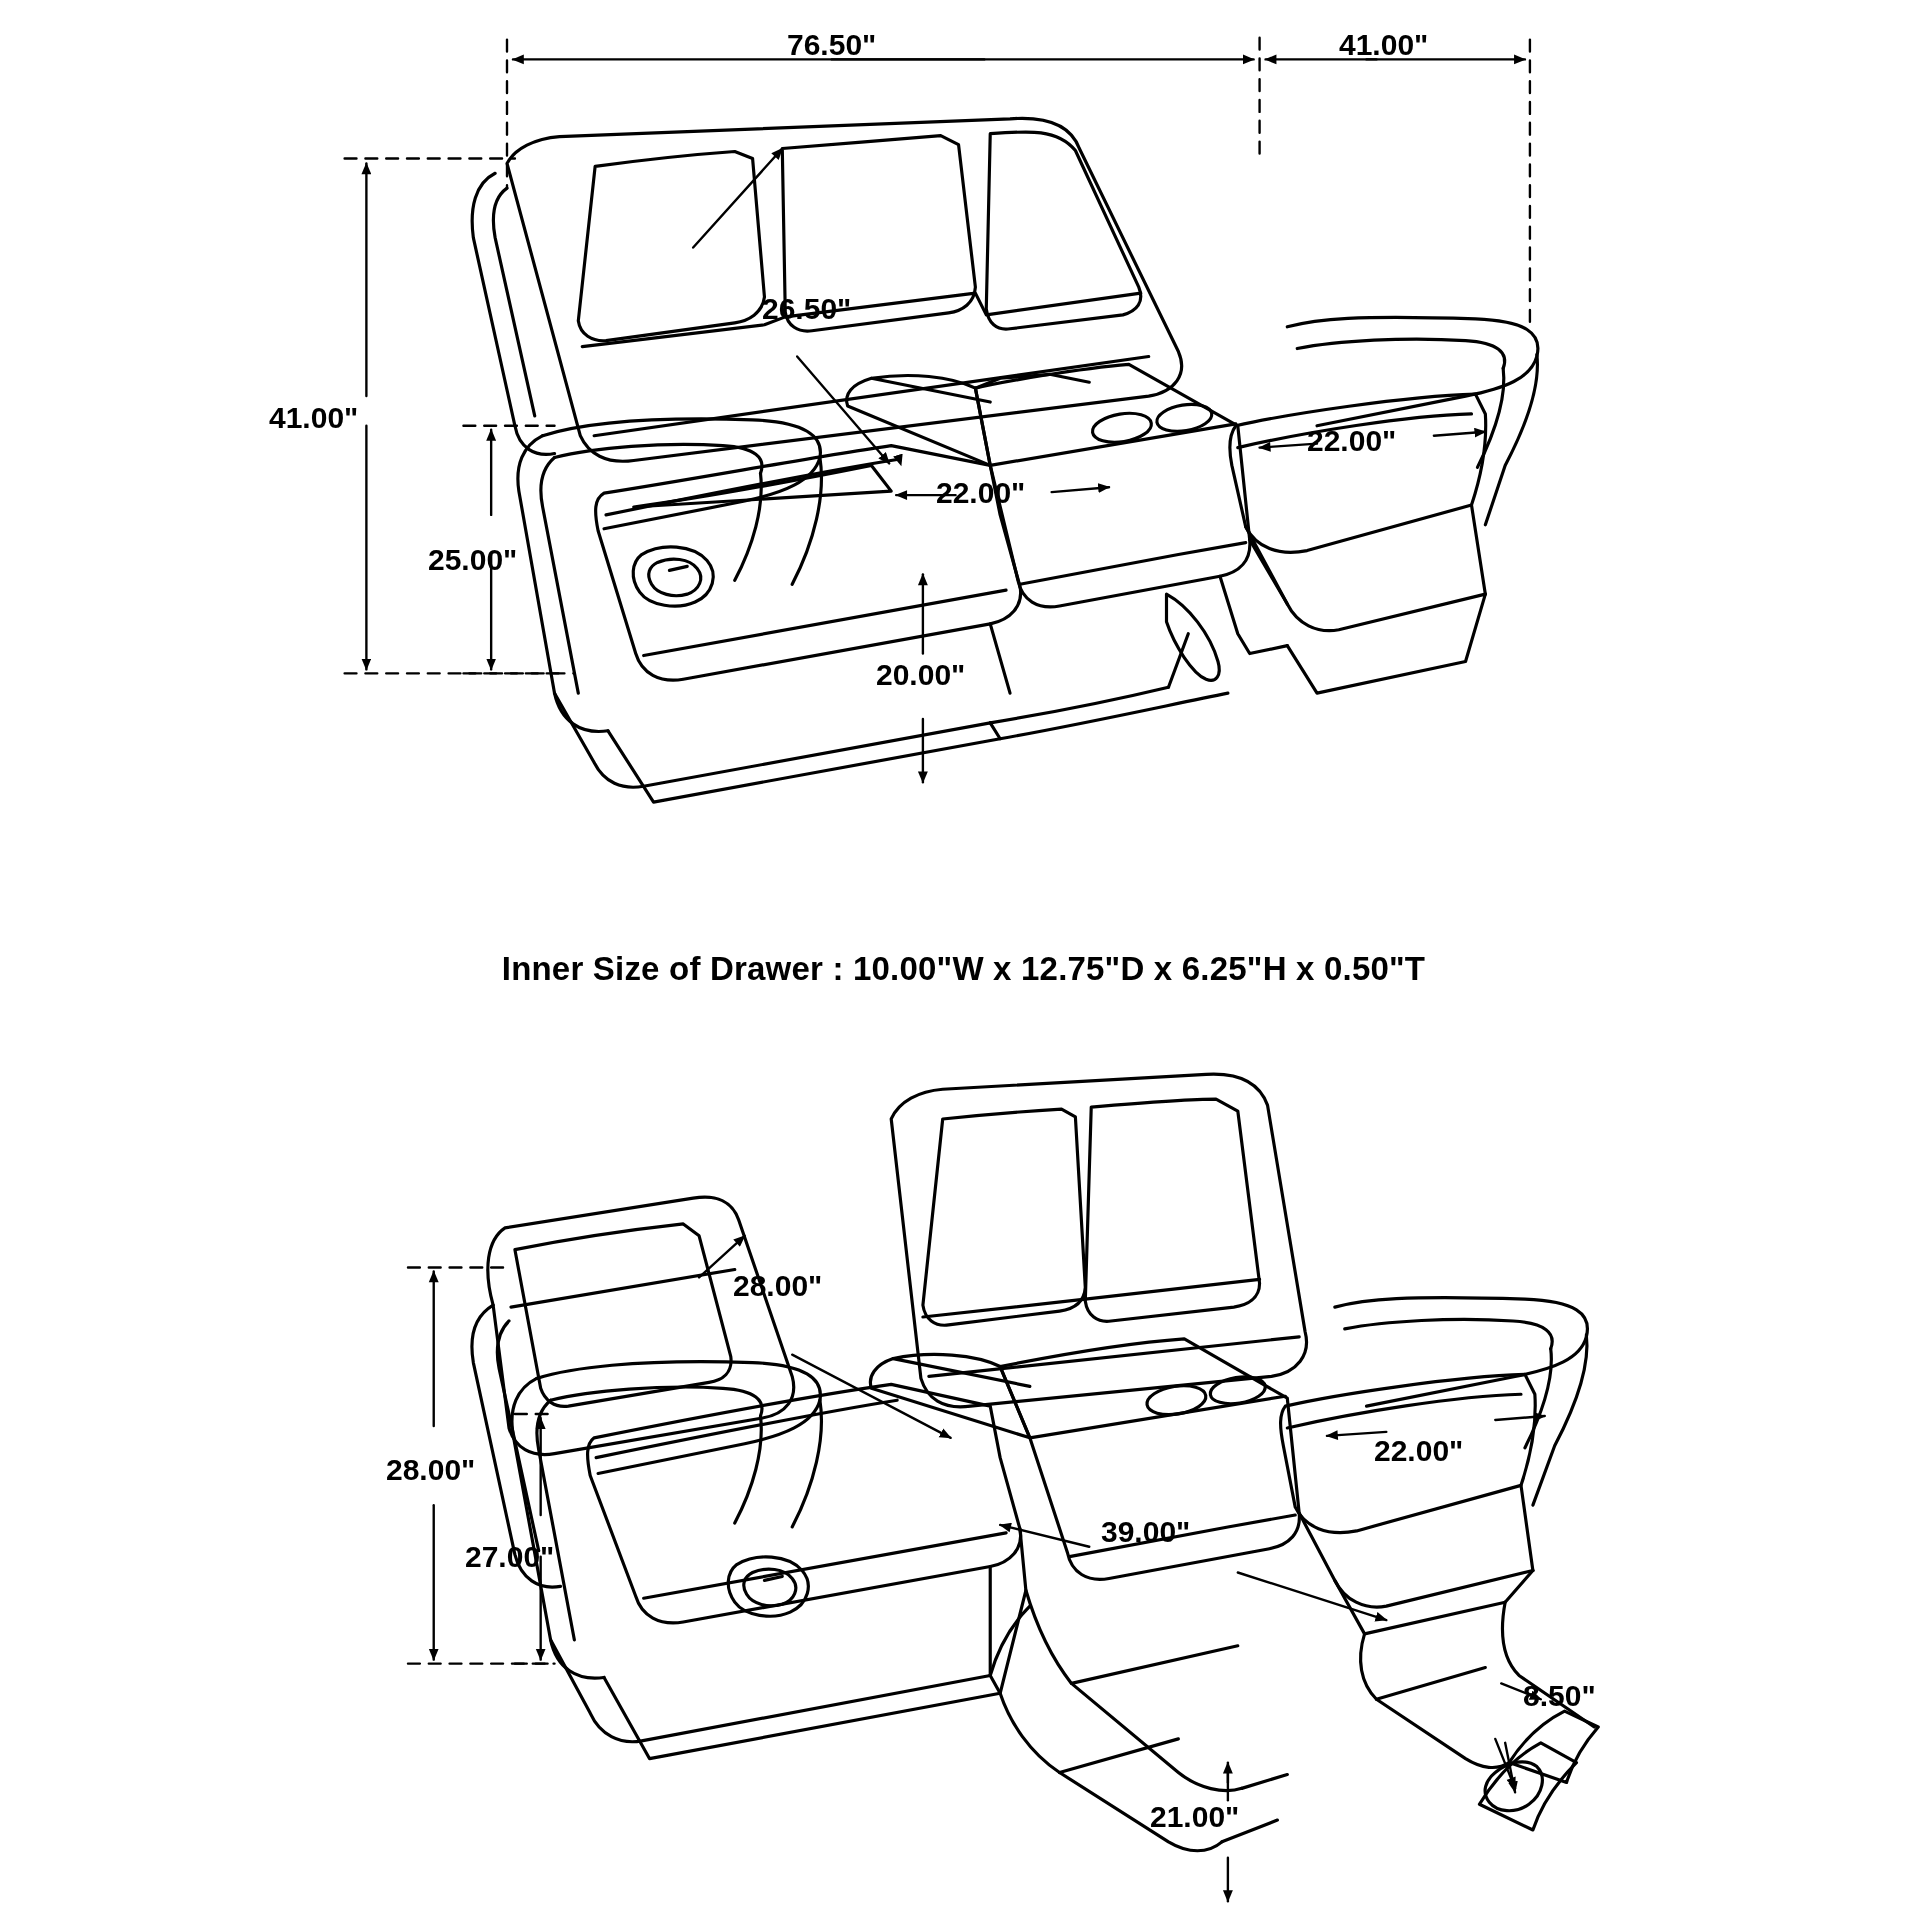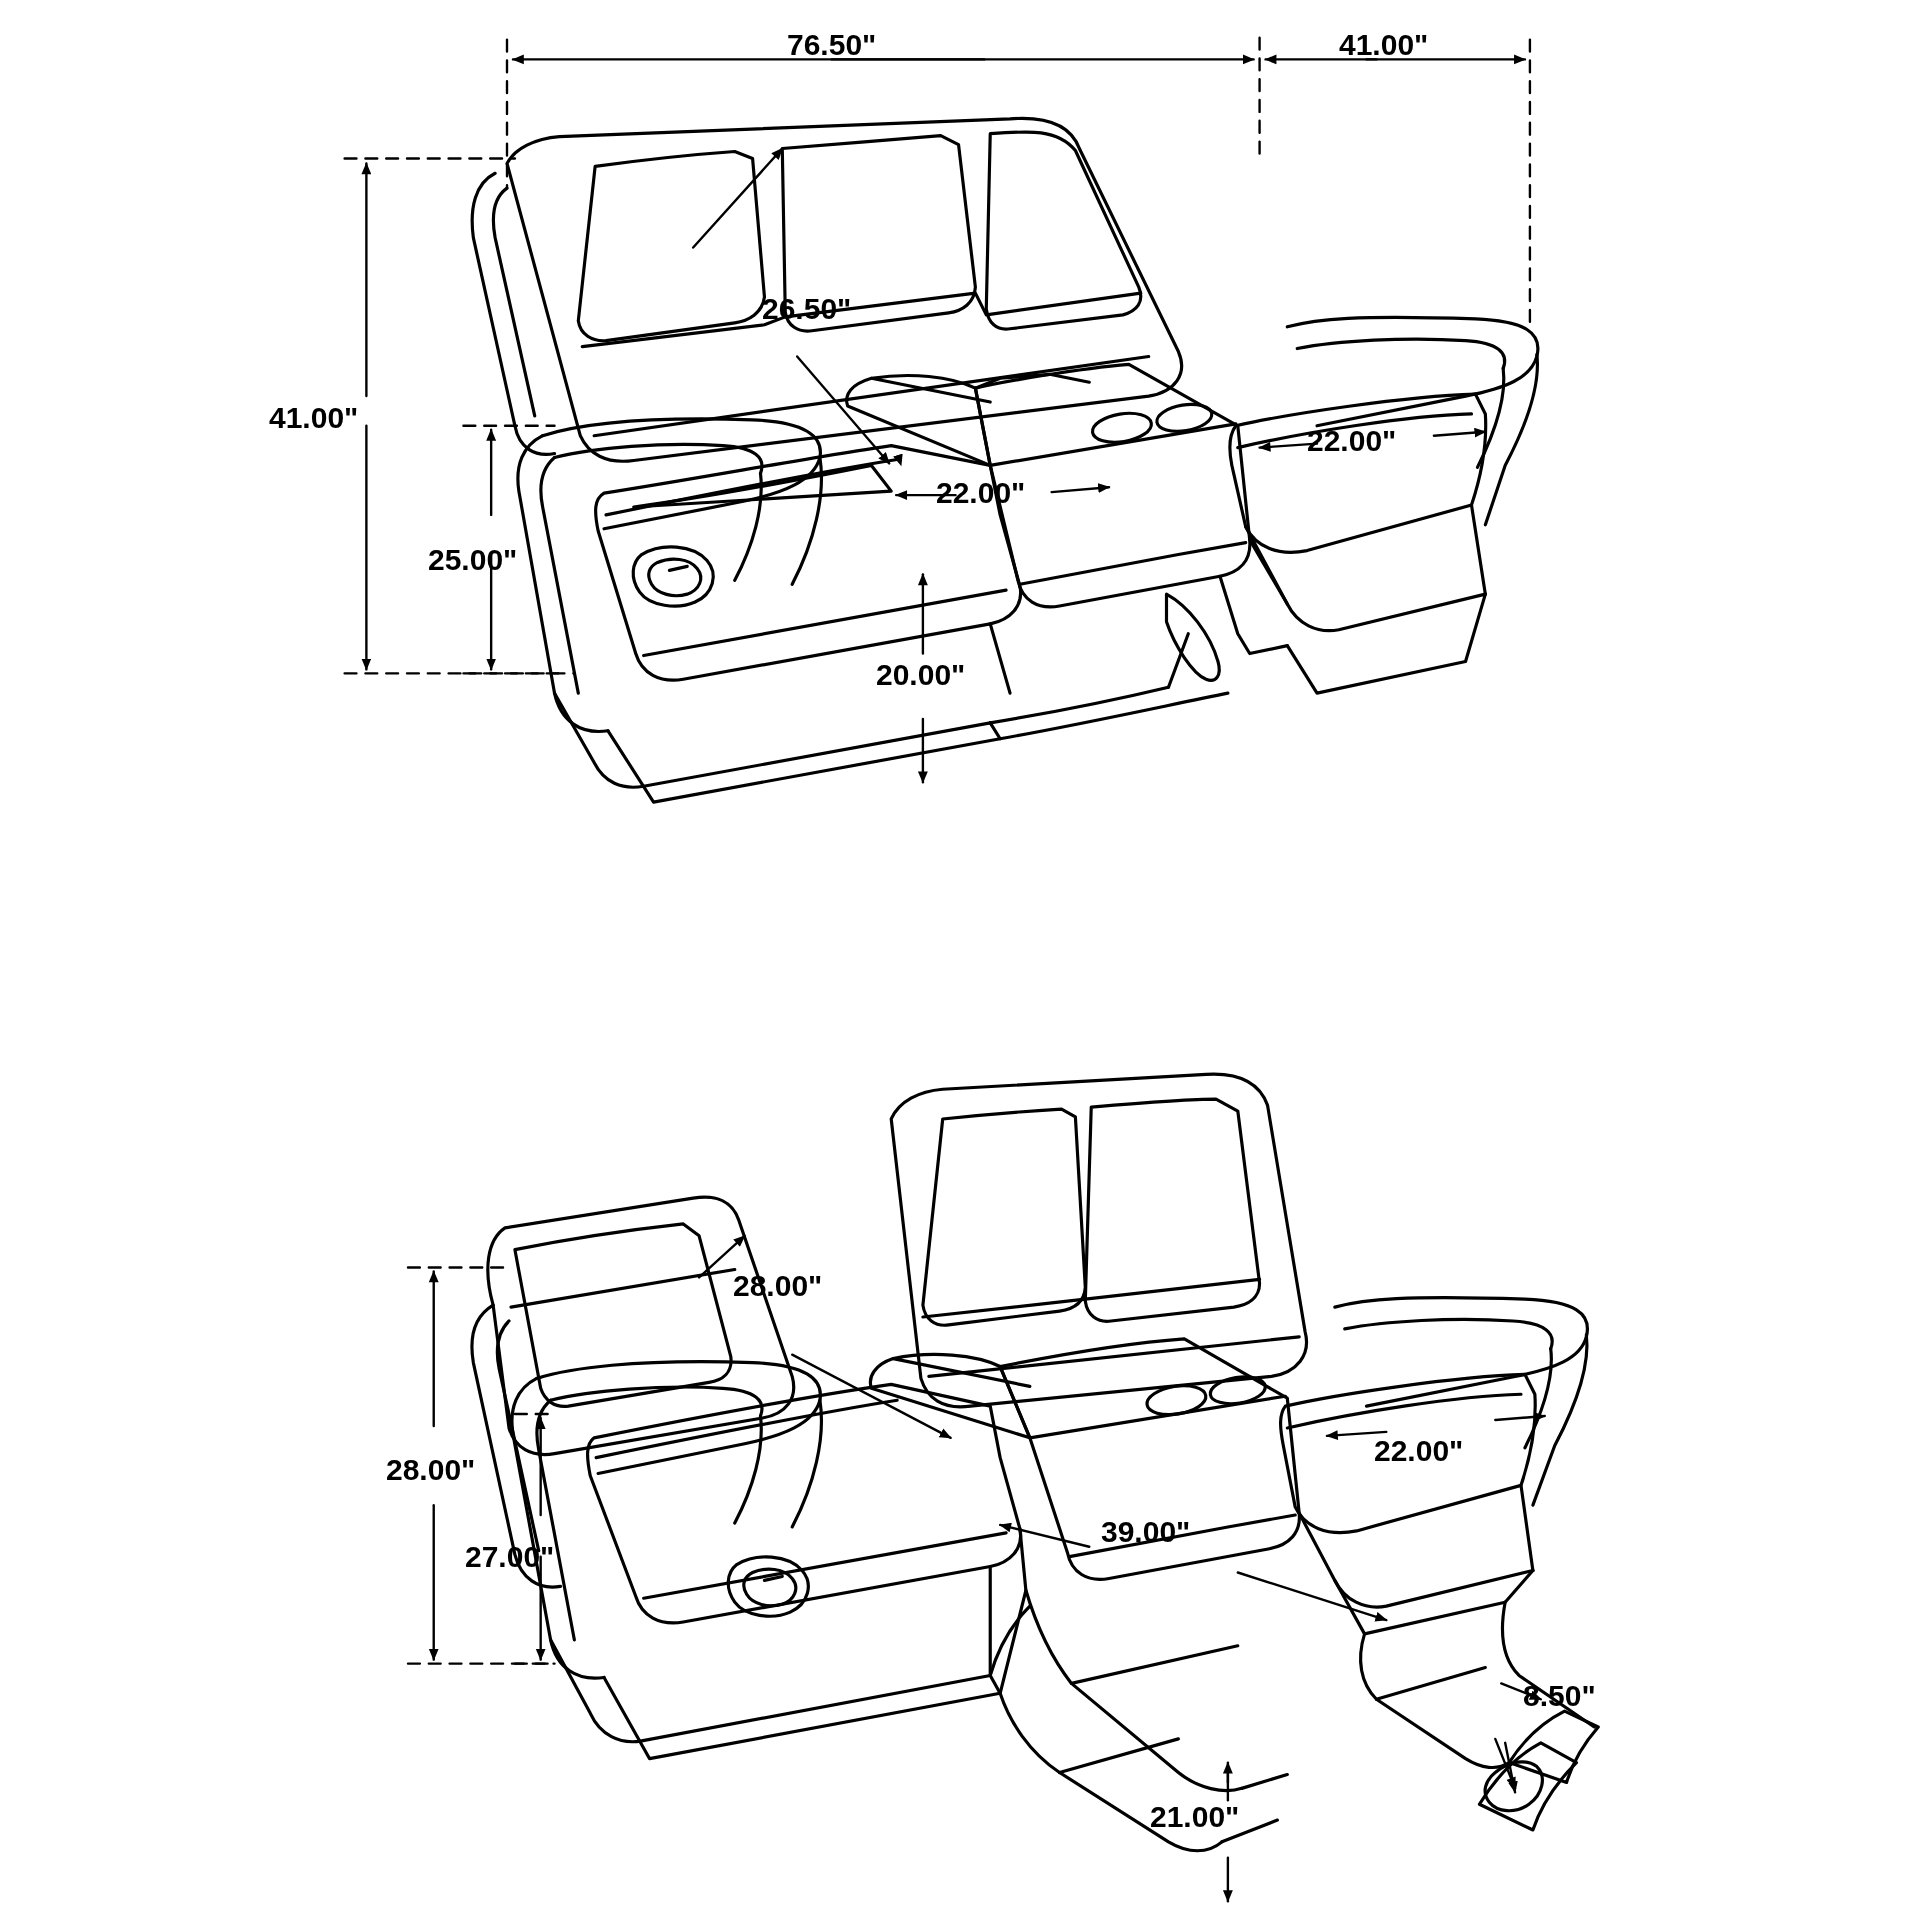--- a/index.html
+++ b/index.html
@@ -300,20 +300,21 @@
 
   <div class="lbl" style="left:787px; top:28px;">76.50"</div>
   <div class="lbl" style="left:1339px; top:28px;">41.00"</div>
   <div class="lbl" style="left:269px; top:401px;">41.00"</div>
   <div class="lbl" style="left:762px; top:292px;">26.50"</div>
   <div class="lbl" style="left:428px; top:543px;">25.00"</div>
   <div class="lbl" style="left:936px; top:476px;">22.00"</div>
   <div class="lbl" style="left:1307px; top:424px;">22.00"</div>
   <div class="lbl" style="left:876px; top:658px;">20.00"</div>
 
+  <div class="drawer-note">Inner Size of Drawer : 10.00"W x 12.75"D x 6.25"H x 0.50"T</div>
 
   <div class="lbl" style="left:386px; top:1453px;">28.00"</div>
   <div class="lbl" style="left:733px; top:1269px;">28.00"</div>
   <div class="lbl" style="left:465px; top:1540px;">27.00"</div>
   <div class="lbl" style="left:1374px; top:1434px;">22.00"</div>
   <div class="lbl" style="left:1101px; top:1515px;">39.00"</div>
   <div class="lbl" style="left:1523px; top:1679px;">8.50"</div>
   <div class="lbl" style="left:1150px; top:1800px;">21.00"</div>
 
 </div>

